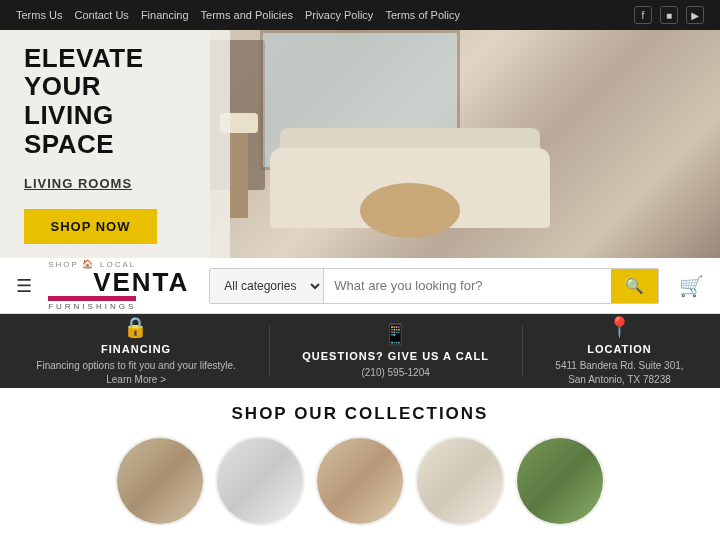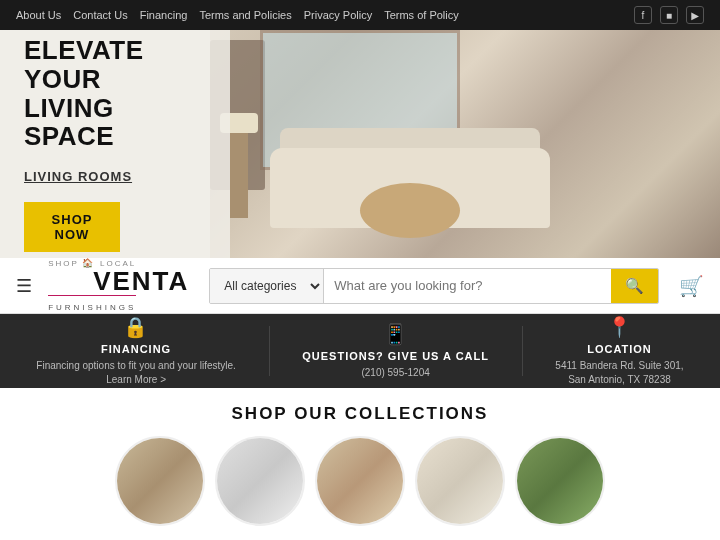--- a/index.html
+++ b/index.html
@@ -69,21 +69,21 @@
     .shop-now-btn {
       background: #e8c000;
       color: #111;
       border: none;
       padding: 10px 22px;
       font-size: 13px;
       font-weight: 800;
       text-transform: uppercase;
       letter-spacing: 1px;
       cursor: pointer;
-      width: 96px;
+      width: 133px;
     }
     .hero-image {
       position: absolute;
       right: 0; top: 0;
       width: 510px;
       height: 228px;
       overflow: hidden;
     }
     .hero-image-bg {
       width: 100%;
@@ -184,22 +184,22 @@
       color: #111;
       letter-spacing: 2px;
       line-height: 1;
       margin-left: 45px;
     }
     .logo-sub {
       font-size: 8px;
       letter-spacing: 3px;
       color: #555;
       text-transform: uppercase;
-      border-top: 1px solid #be185d;
-      padding-top: 8px;
+      border-top: 5px solid #be185d;
+      padding-top: 2px;
       margin-top: 1px;
     }
     .search-area {
       flex: 1;
       display: flex;
       align-items: center;
       border: 1px solid #ccc;
       border-radius: 2px;
       overflow: hidden;
       height: 36px;
@@ -318,21 +318,21 @@
     .col-img-3 { background: linear-gradient(135deg, #d0c0a0, #b89878, #e0d0b0); }
     .col-img-4 { background: linear-gradient(135deg, #e8e0d0, #d0c8b8, #f0ece0); }
     .col-img-5 { background: linear-gradient(135deg, #7a9858, #5a7840, #8ab068); }
     .collection-circle div { width: 100%; height: 100%; }
   </style>
 </head>
 <body>
 
 <div class="top-bar">
   <div class="top-bar-links">
-    <span>About Us</span>
+    <span>Terms Us</span>
     <span>Contact Us</span>
     <span>Financing</span>
     <span>Terms and Policies</span>
     <span>Privacy Policy</span>
     <span>Terms of Policy</span>
   </div>
   <div class="top-bar-social">
     <div class="social-icon">f</div>
     <div class="social-icon">■</div>
     <div class="social-icon">▶</div>

